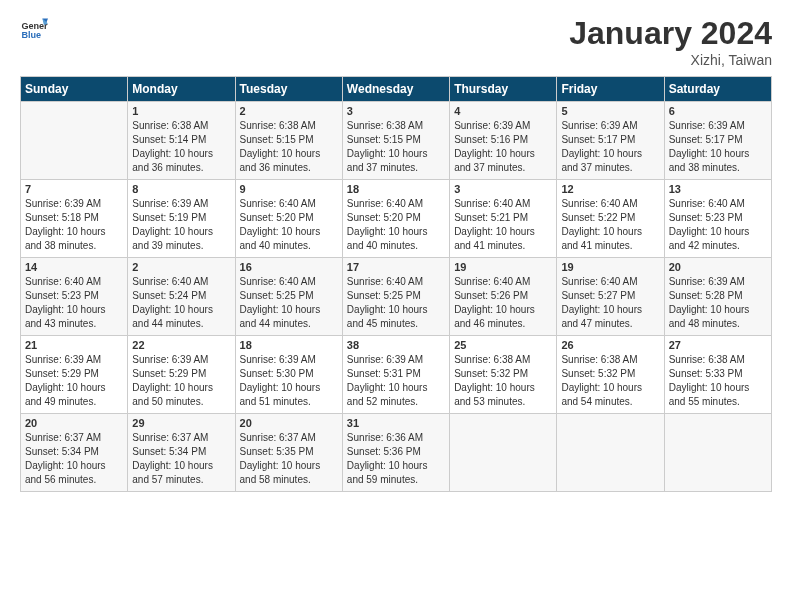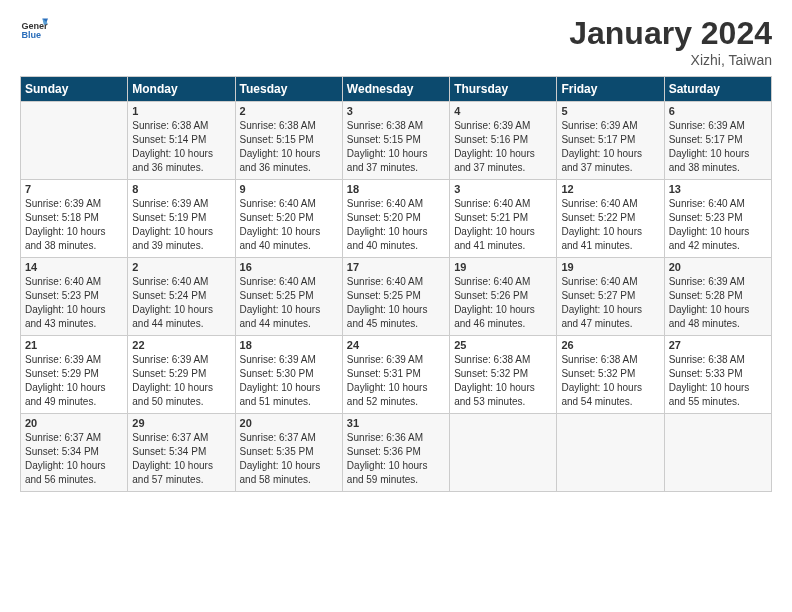--- a/index.html
+++ b/index.html
@@ -208,21 +208,21 @@
           </td>
           <td>
             <span class="day-num">22</span>
             <div class="day-info">Sunrise: 6:39 AM<br>Sunset: 5:29 PM<br>Daylight: 10 hours and 50 minutes.</div>
           </td>
           <td>
             <span class="day-num">18</span>
             <div class="day-info">Sunrise: 6:39 AM<br>Sunset: 5:30 PM<br>Daylight: 10 hours and 51 minutes.</div>
           </td>
           <td>
-            <span class="day-num">24</span>
+            <span class="day-num">38</span>
             <div class="day-info">Sunrise: 6:39 AM<br>Sunset: 5:31 PM<br>Daylight: 10 hours and 52 minutes.</div>
           </td>
           <td>
             <span class="day-num">25</span>
             <div class="day-info">Sunrise: 6:38 AM<br>Sunset: 5:32 PM<br>Daylight: 10 hours and 53 minutes.</div>
           </td>
           <td>
             <span class="day-num">26</span>
             <div class="day-info">Sunrise: 6:38 AM<br>Sunset: 5:32 PM<br>Daylight: 10 hours and 54 minutes.</div>
           </td>

